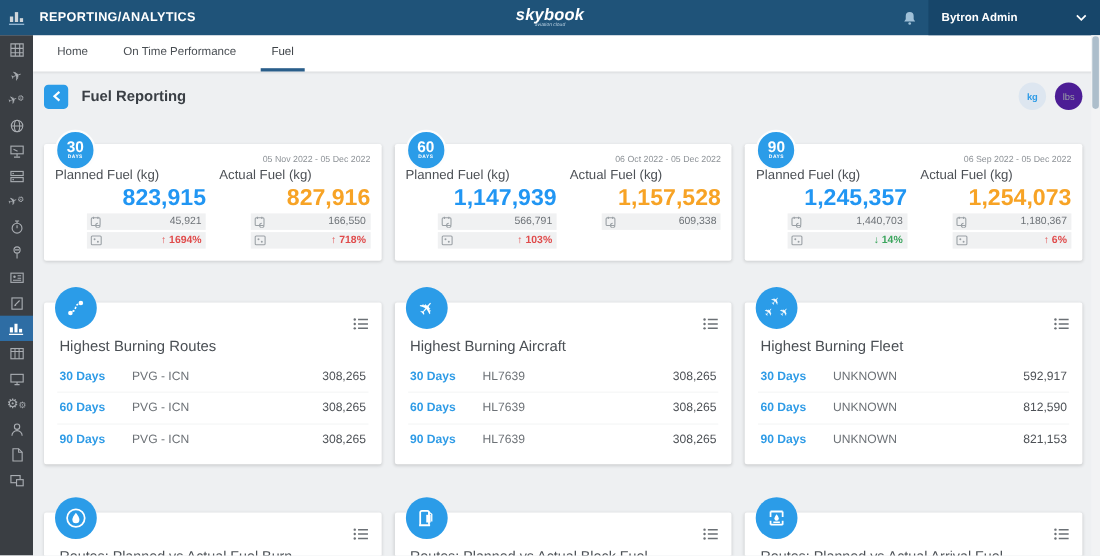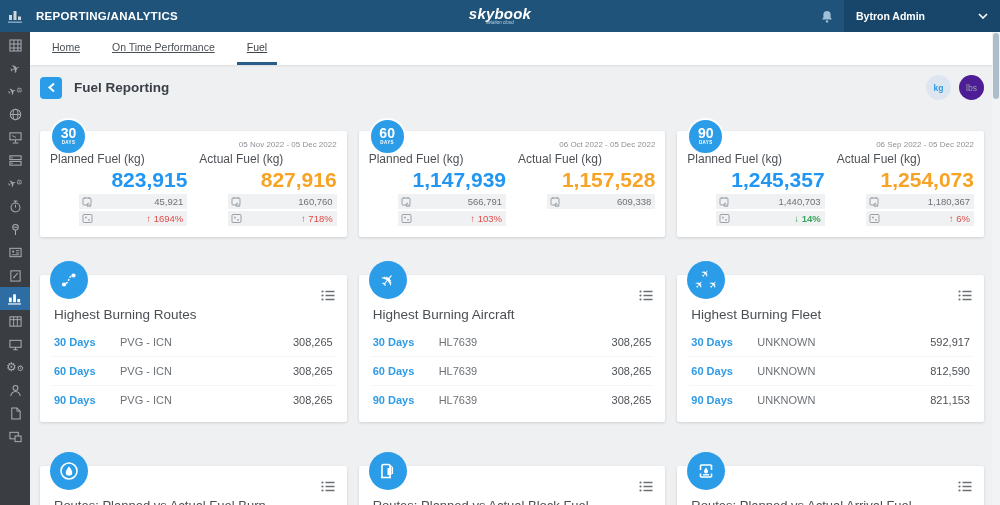--- a/index.html
+++ b/index.html
@@ -40,21 +40,20 @@
   .side-item svg{display:block;}
   
   .main{position:absolute;left:30px;top:32px;width:970px;bottom:0;}
   .tabbar{
     background:#fff;height:33px;display:flex;align-items:flex-end;
     padding-left:12px;box-shadow:0 1px 2px rgba(0,0,0,.08);position:relative;z-index:5;
   }
   .tab{
     font-size:10.5px;color:#4a4f54;padding:0 10px 9px;margin-right:12px;cursor:pointer;
     border-bottom:3px solid transparent;
-    text-decoration:underline;
   }
   .tab.active{border-bottom-color:#2a5e8a;color:#3d4247;}
   .content{padding:0 16px 0 10px;}
   
   .page-head{display:flex;align-items:center;margin:10px 0 0;}
   .back-btn{
     width:22px;height:22px;border-radius:4px;background:#2b9ce8;display:flex;
     align-items:center;justify-content:center;cursor:pointer;flex:0 0 auto;
   }
   .page-title{font-size:13.5px;font-weight:700;color:#3a3f45;margin-left:12px;}
@@ -91,21 +90,21 @@
   .stat-col{flex:1;min-width:0;}
   .stat-label{font-size:12px;color:#4d5156;text-align:left;line-height:15px;}
   .stat-value{font-size:21px;font-weight:700;text-align:right;line-height:25px;}
   .stat-value.planned{color:#2196f3;}
   .stat-value.actual{color:#f7a325;}
   .stat-strip{
     display:flex;align-items:flex-start;background:#f0f1f2;margin-top:2px;
     padding:2px 4px 2px 3px;font-size:9.5px;color:#6d7277;line-height:11px;margin-left:29px;
   }
   .stat-strip .val{margin-left:auto;}
-  .trend-up{color:#e04b4b;font-weight:400;}
+  .trend-up{color:#e04b4b;font-weight:700;}
   .trend-down{color:#3ba55d;font-weight:700;}
   
   .burn-section{margin-top:38px;}
   .burn-card{padding:30px 12px 8px;}
   .burn-title{font-size:13.5px;color:#4a4f54;margin:2px 0 6px;padding-left:2px;}
   .burn-row{
     display:flex;align-items:center;padding:8px 2px;font-size:11px;
     border-bottom:1px solid #f4f5f6;
   }
   .burn-row:last-child{border-bottom:none;}
@@ -311,21 +310,21 @@
           </div>
           <div class="stat-col">
             <div class="stat-label">Actual Fuel (kg)</div>
             <div class="stat-value actual">827,916</div>
             <div class="stat-strip">
               <svg width="11" height="11" viewBox="0 0 11 11">
                   <rect x="1" y="2" width="8" height="7" rx="1" fill="none" stroke="#9aa0a5" stroke-width="1"></rect>
                   <path d="M3 1 v2 M7 1 v2" stroke="#9aa0a5" stroke-width="1"></path>
                   <path d="M7 7 a2 2 0 1 0 2 2" fill="none" stroke="#9aa0a5" stroke-width="1"></path>
                 </svg>
-              <span class="val">160,760</span>
+              <span class="val">166,550</span>
             </div>
             <div class="stat-strip">
               <svg width="11" height="11" viewBox="0 0 11 11">
                   <rect x="1" y="1.5" width="9" height="8" rx="1" fill="none" stroke="#9aa0a5" stroke-width="1"></rect>
                   <circle cx="4" cy="4.5" r=".9" fill="#9aa0a5"></circle>
                   <circle cx="7" cy="6.8" r=".9" fill="#9aa0a5"></circle>
                 </svg>
               <span class="val trend-up">↑ 718%</span>
             </div>
           </div>

